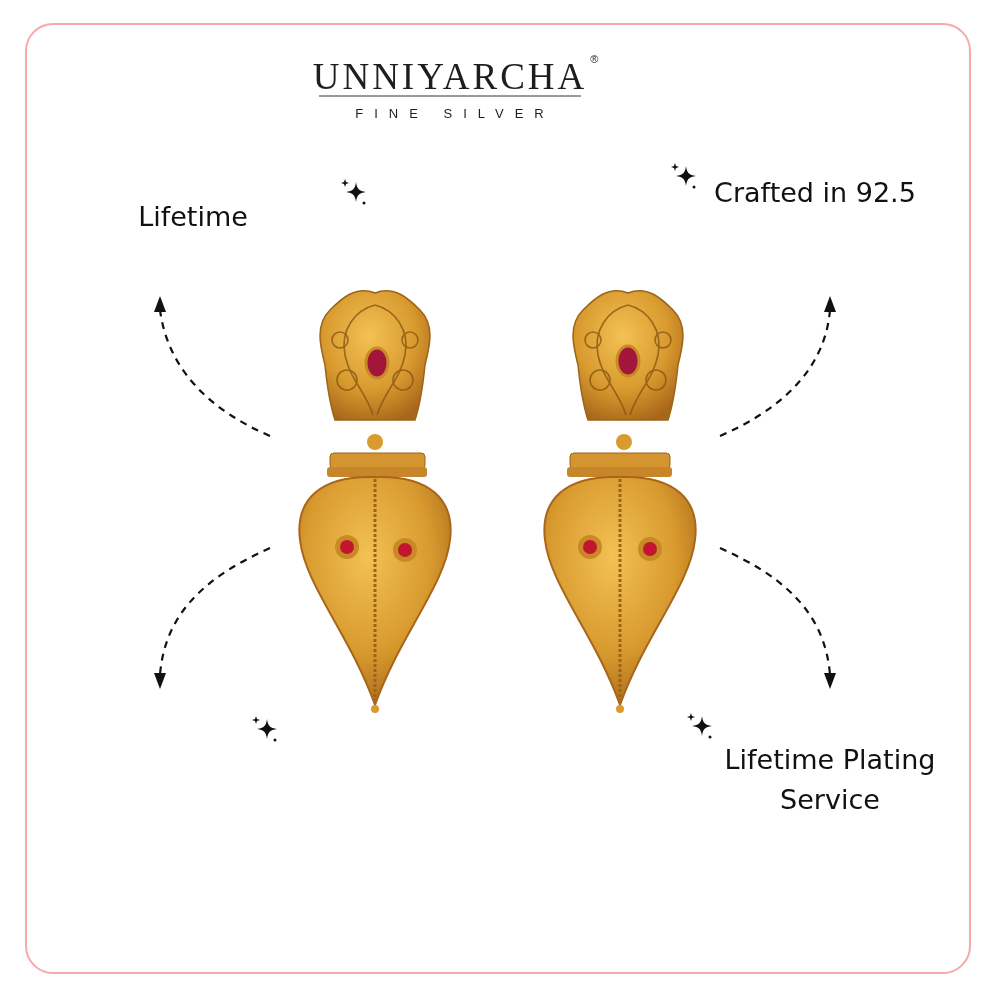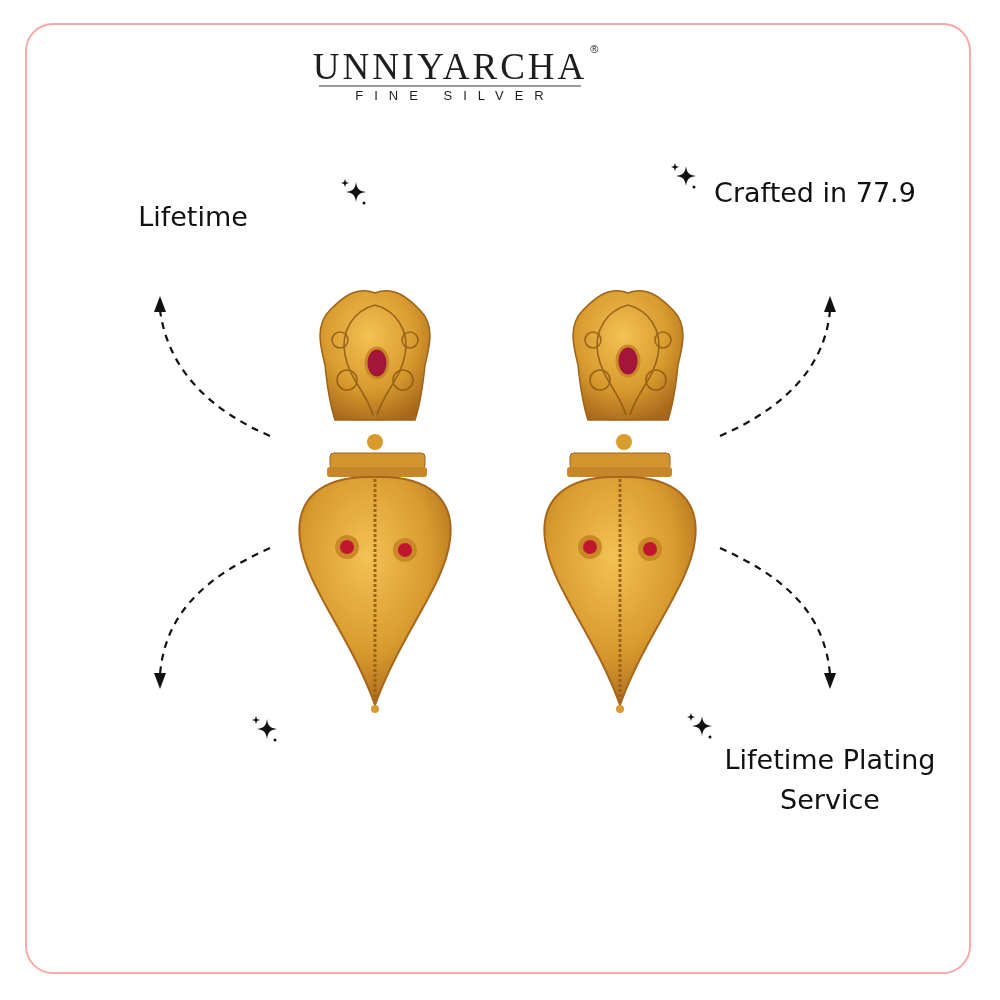--- a/index.html
+++ b/index.html
@@ -1,43 +1,43 @@
 <!DOCTYPE html>
 <html><head>
 <meta charset="utf-8">
 <style>
   html, body { margin:0; padding:0; background:#ffffff; }
   body { width:1000px; height:1000px; position:relative; overflow:hidden; font-family:"Liberation Sans", sans-serif; }
   .frame { position:absolute; left:25px; top:23px; width:946px; height:951px; border:2px solid #f6a9a9; border-radius:28px; box-sizing:border-box; }
-  .logo { position:absolute; left:0; width:900px; top:45px; text-align:center; }
+  .logo { position:absolute; left:0; width:900px; top:55px; text-align:center; }
   .logo-main { font-family:"Liberation Serif", serif; font-size:37px; letter-spacing:3px; color:#1e1e1e; display:inline-block; position:relative; }
   .logo-main .reg { position:absolute; right:-14px; top:-2px; font-size:11px; font-family:"Liberation Sans", sans-serif; }
   .logo-line { width:262px; height:2px; background:#9a9a9a; margin:0 auto; margin-top:-3px; }
-  .logo-sub { font-size:13px; letter-spacing:11px; color:#1e1e1e; margin-top:1px; padding-left:10px; }
+  .logo-sub { font-size:13px; letter-spacing:11px; color:#1e1e1e; margin-top:9px; padding-left:10px; }
   .feat { position:absolute; font-family:"DejaVu Sans", sans-serif; font-size:27px; line-height:40px; color:#111; text-align:center; }
   .spark { position:absolute; width:34px; height:34px; }
   svg.arrow { position:absolute; left:0; top:0; }
   .earring { position:absolute; }
 </style>
 </head>
 <body>
 
 <div class="frame"></div>
 
 <div class="logo">
   <div class="logo-main"><span>UNNIYARCHA</span><span class="reg">®</span></div>
   <div class="logo-line"></div>
   <div class="logo-sub">FINE SILVER</div>
 </div>
 
 <div class="feat" style="left:38px; top:197px; width:310px;">
   <div>Lifetime</div>
 </div>
 <div class="feat" style="left:690px; top:173px; width:250px;">
-  <div>Crafted in 77.9</div>
+  <div>Crafted in 92.5</div>
 </div>
 <div class="feat" style="left:55px; top:733px; width:240px;">
 </div>
 <div class="feat" style="left:700px; top:740px; width:260px;">
   <div>Lifetime Plating</div>
   <div>Service</div>
 </div>
 
 <svg class="spark" style="left:338px; top:176px;" viewBox="0 0 34 34">
   <path d="M18 6 C19 13 21 15 28 16 C21 17 19 19 18 26 C17 19 15 17 8 16 C15 15 17 13 18 6Z" fill="#111"></path>

